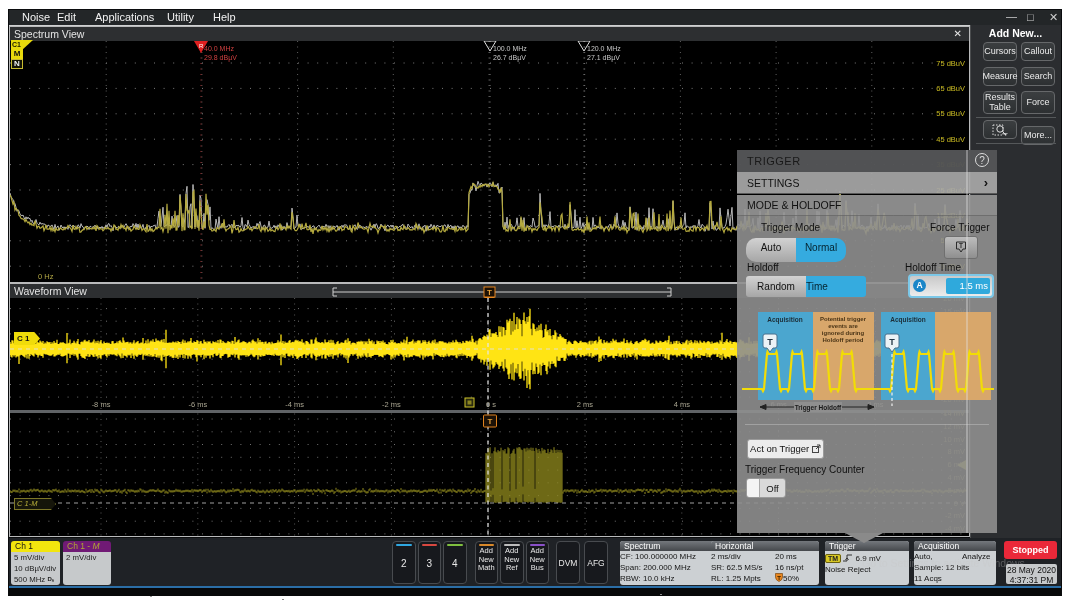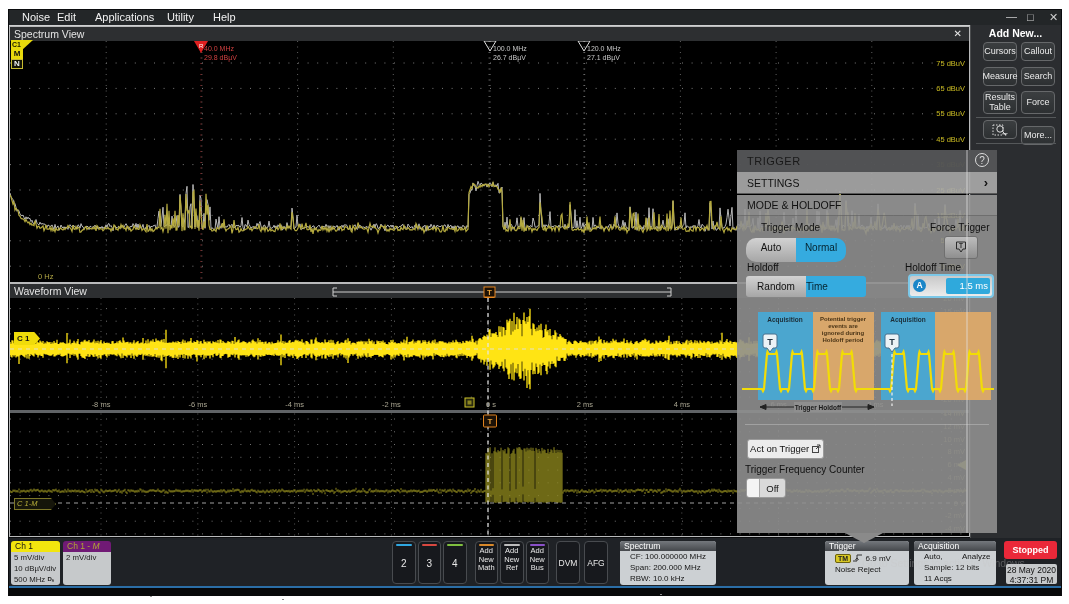--- a/index.html
+++ b/index.html
@@ -13,21 +13,21 @@
 .sbtn{position:absolute;height:19px;background:linear-gradient(#3b3e40,#2d3032);border:1px solid #66686a;border-radius:4px;color:#ececec;font-size:9px;text-align:center;display:flex;align-items:center;justify-content:center;line-height:9.5px}
 .bbar{left:9px;top:538px;width:1052px;height:48px;background:#1f2226}
 .bstrip{left:9px;top:588px;width:1052px;height:8px;background:#070809}
 .chip{position:absolute;border-radius:3px;overflow:hidden;font-size:8.5px}
 .chiphead{height:11px;line-height:11px;padding-left:4px;font-size:8.5px}
 .chipbody{background:#c6c9cb;color:#1c1c1c;padding:1px 0 0 3px;line-height:10.5px;font-size:7.8px;white-space:nowrap}
 .nbtn{position:absolute;width:23.5px;height:43px;top:541px;background:#17191d;border:1px solid #484b4f;border-radius:4px;color:#e8e8e8;text-align:center}
 .nbtn .cl{position:absolute;left:3px;right:3px;top:2px;height:2px;border-radius:1px}
 .panel{position:absolute;top:541px;height:44px;background:#ccd0d3;border-radius:3px;overflow:hidden;color:#141414}
 .phead{height:10px;line-height:10px;background:linear-gradient(#74787d,#45484c);color:#fff;font-size:8.5px;padding-left:4px}
-.prow{font-size:8px;line-height:11px;padding-left:10px;white-space:nowrap}
+.prow{font-size:8px;line-height:11px;padding-left:0;white-space:nowrap}
 .dlg{left:737px;top:150px;width:260px;height:383px}
 .dlgrow{position:absolute;left:0;width:260px;color:#111}
 .cyan{background:#35abdf}
 .segl{background:linear-gradient(#d2d2d2,#a6a6a6)}
 .lbl{position:absolute;color:#101010;font-size:10px}
 .wm1{left:859px;top:540px;color:rgba(195,195,195,.66);font-size:17px;z-index:60}
 .wm2{left:862px;top:557px;color:rgba(200,200,200,.34);font-size:10.5px;z-index:60}
 </style></head><body>
 <div id="page">
 
@@ -244,20 +244,29 @@
   <div class="nbtn" style="left:584px;width:24px">
       <div style="margin-top:16px;font-size:8.5px">AFG</div>
     </div>
 
   <div class="panel" style="left:620px;width:96px">
     <div class="phead">Spectrum</div>
     <div class="prow">CF: 100.000000 MHz</div>
     <div class="prow">Span: 200.000 MHz</div>
     <div class="prow">RBW: 10.0 kHz</div>
   </div>
+  <div class="panel" style="left:711px;width:108px">
+    <div class="phead">Horizontal</div>
+    <div class="prow">2 ms/div<span style="position:absolute;left:64px">20 ms</span></div>
+    <div class="prow">SR: 62.5 MS/s<span style="position:absolute;left:64px">16 ns/pt</span></div>
+    <div class="prow">RL: 1.25 Mpts<span style="position:absolute;left:64px"><svg width="8" height="9" viewBox="0 0 8 9" style="vertical-align:-1px">
+            <path d="M0.5 0.5 h7 v3.5 q0 3 -3.5 4.5 q-3.5 -1.5 -3.5 -4.5 z" fill="#e8861e" stroke="#7a4610" stroke-width="0.7"></path>
+            <text x="4" y="6.5" font-size="6" text-anchor="middle" fill="#3a2000" font-weight="bold">T</text>
+          </svg>50%</span></div>
+  </div>
   <div class="panel" style="left:825px;width:84px">
     <div class="phead">Trigger</div>
     <div class="prow" style="padding-top:2px"><span style="background:#d8c824;border:1px solid #6a6010;border-radius:2px;color:#222;font-size:7px;padding:0 2px;font-weight:bold">TM</span> <svg width="10" height="8" viewBox="0 0 10 8" style="vertical-align:-1px">
           <path d="M0 7 H4 V1 H9 M4 4 l-1.6 1.8 M4 4 l1.6 1.8" stroke="#333" fill="none"></path>
         </svg> 6.9 mV</div>
     <div class="prow">Noise Reject</div>
   </div>
   <div class="panel" style="left:914px;width:82px">
     <div class="phead">Acquisition</div>
     <div class="prow">Auto,<span style="position:absolute;left:48px">Analyze</span></div>

